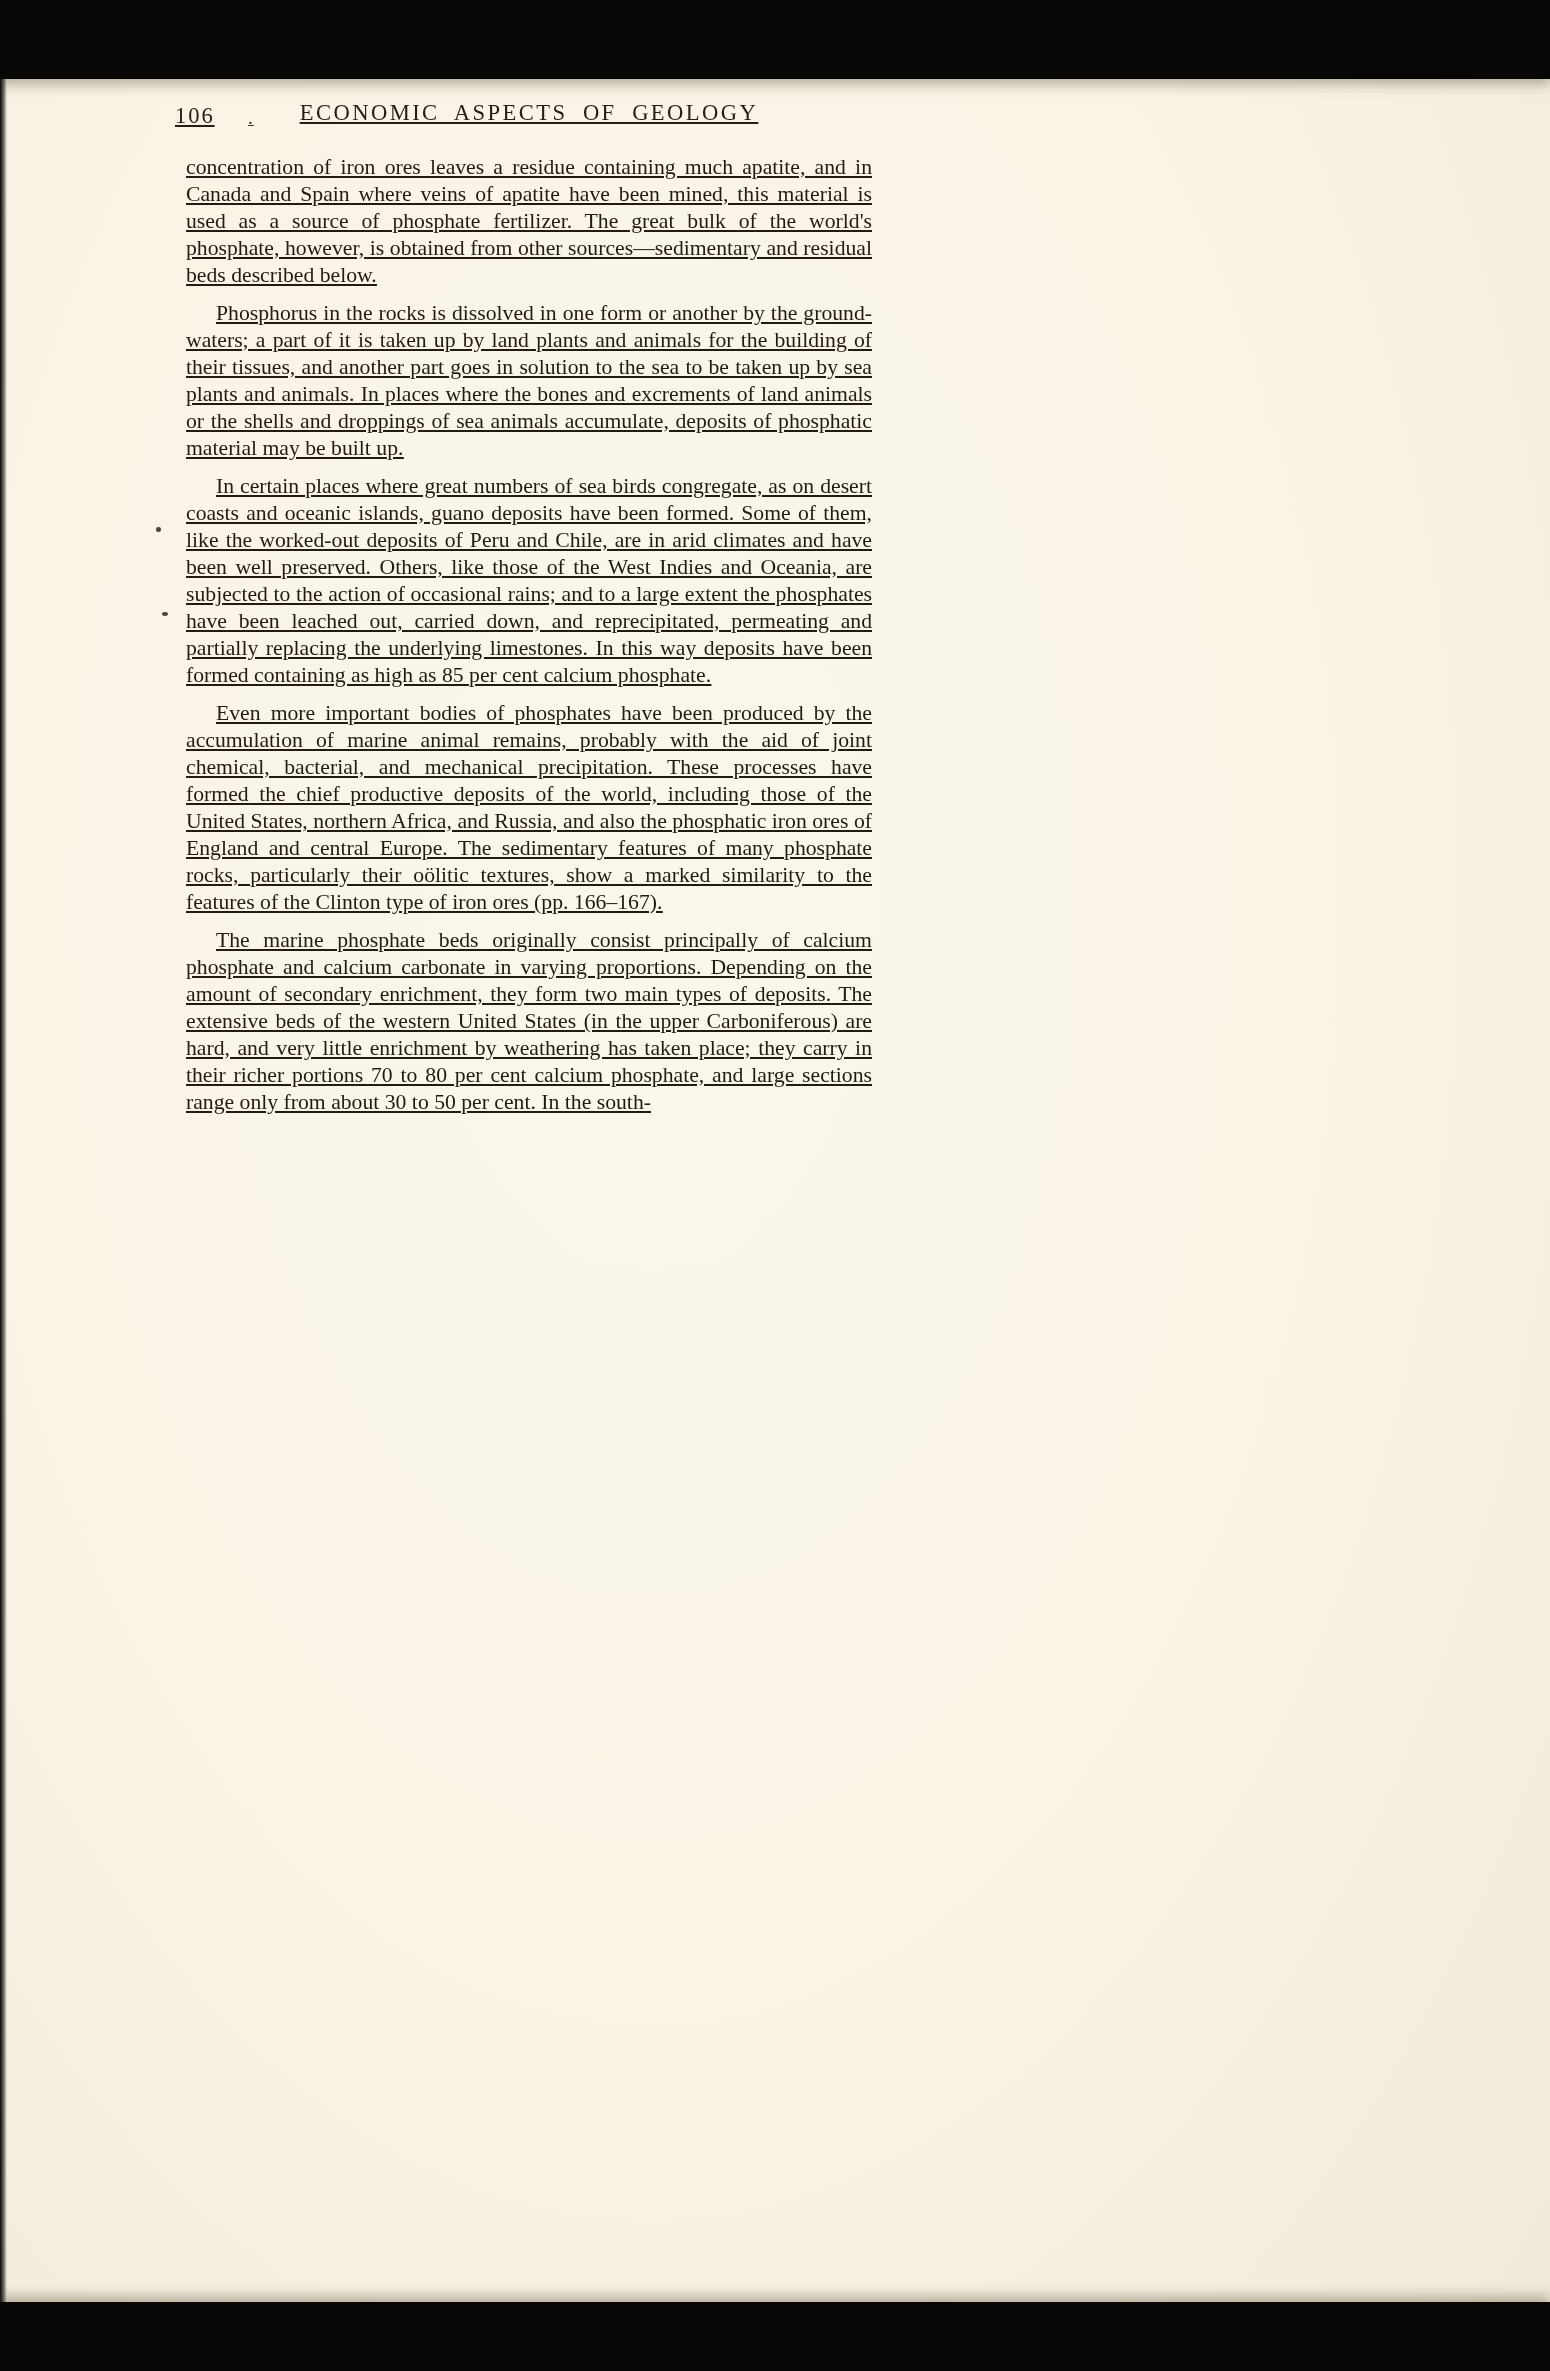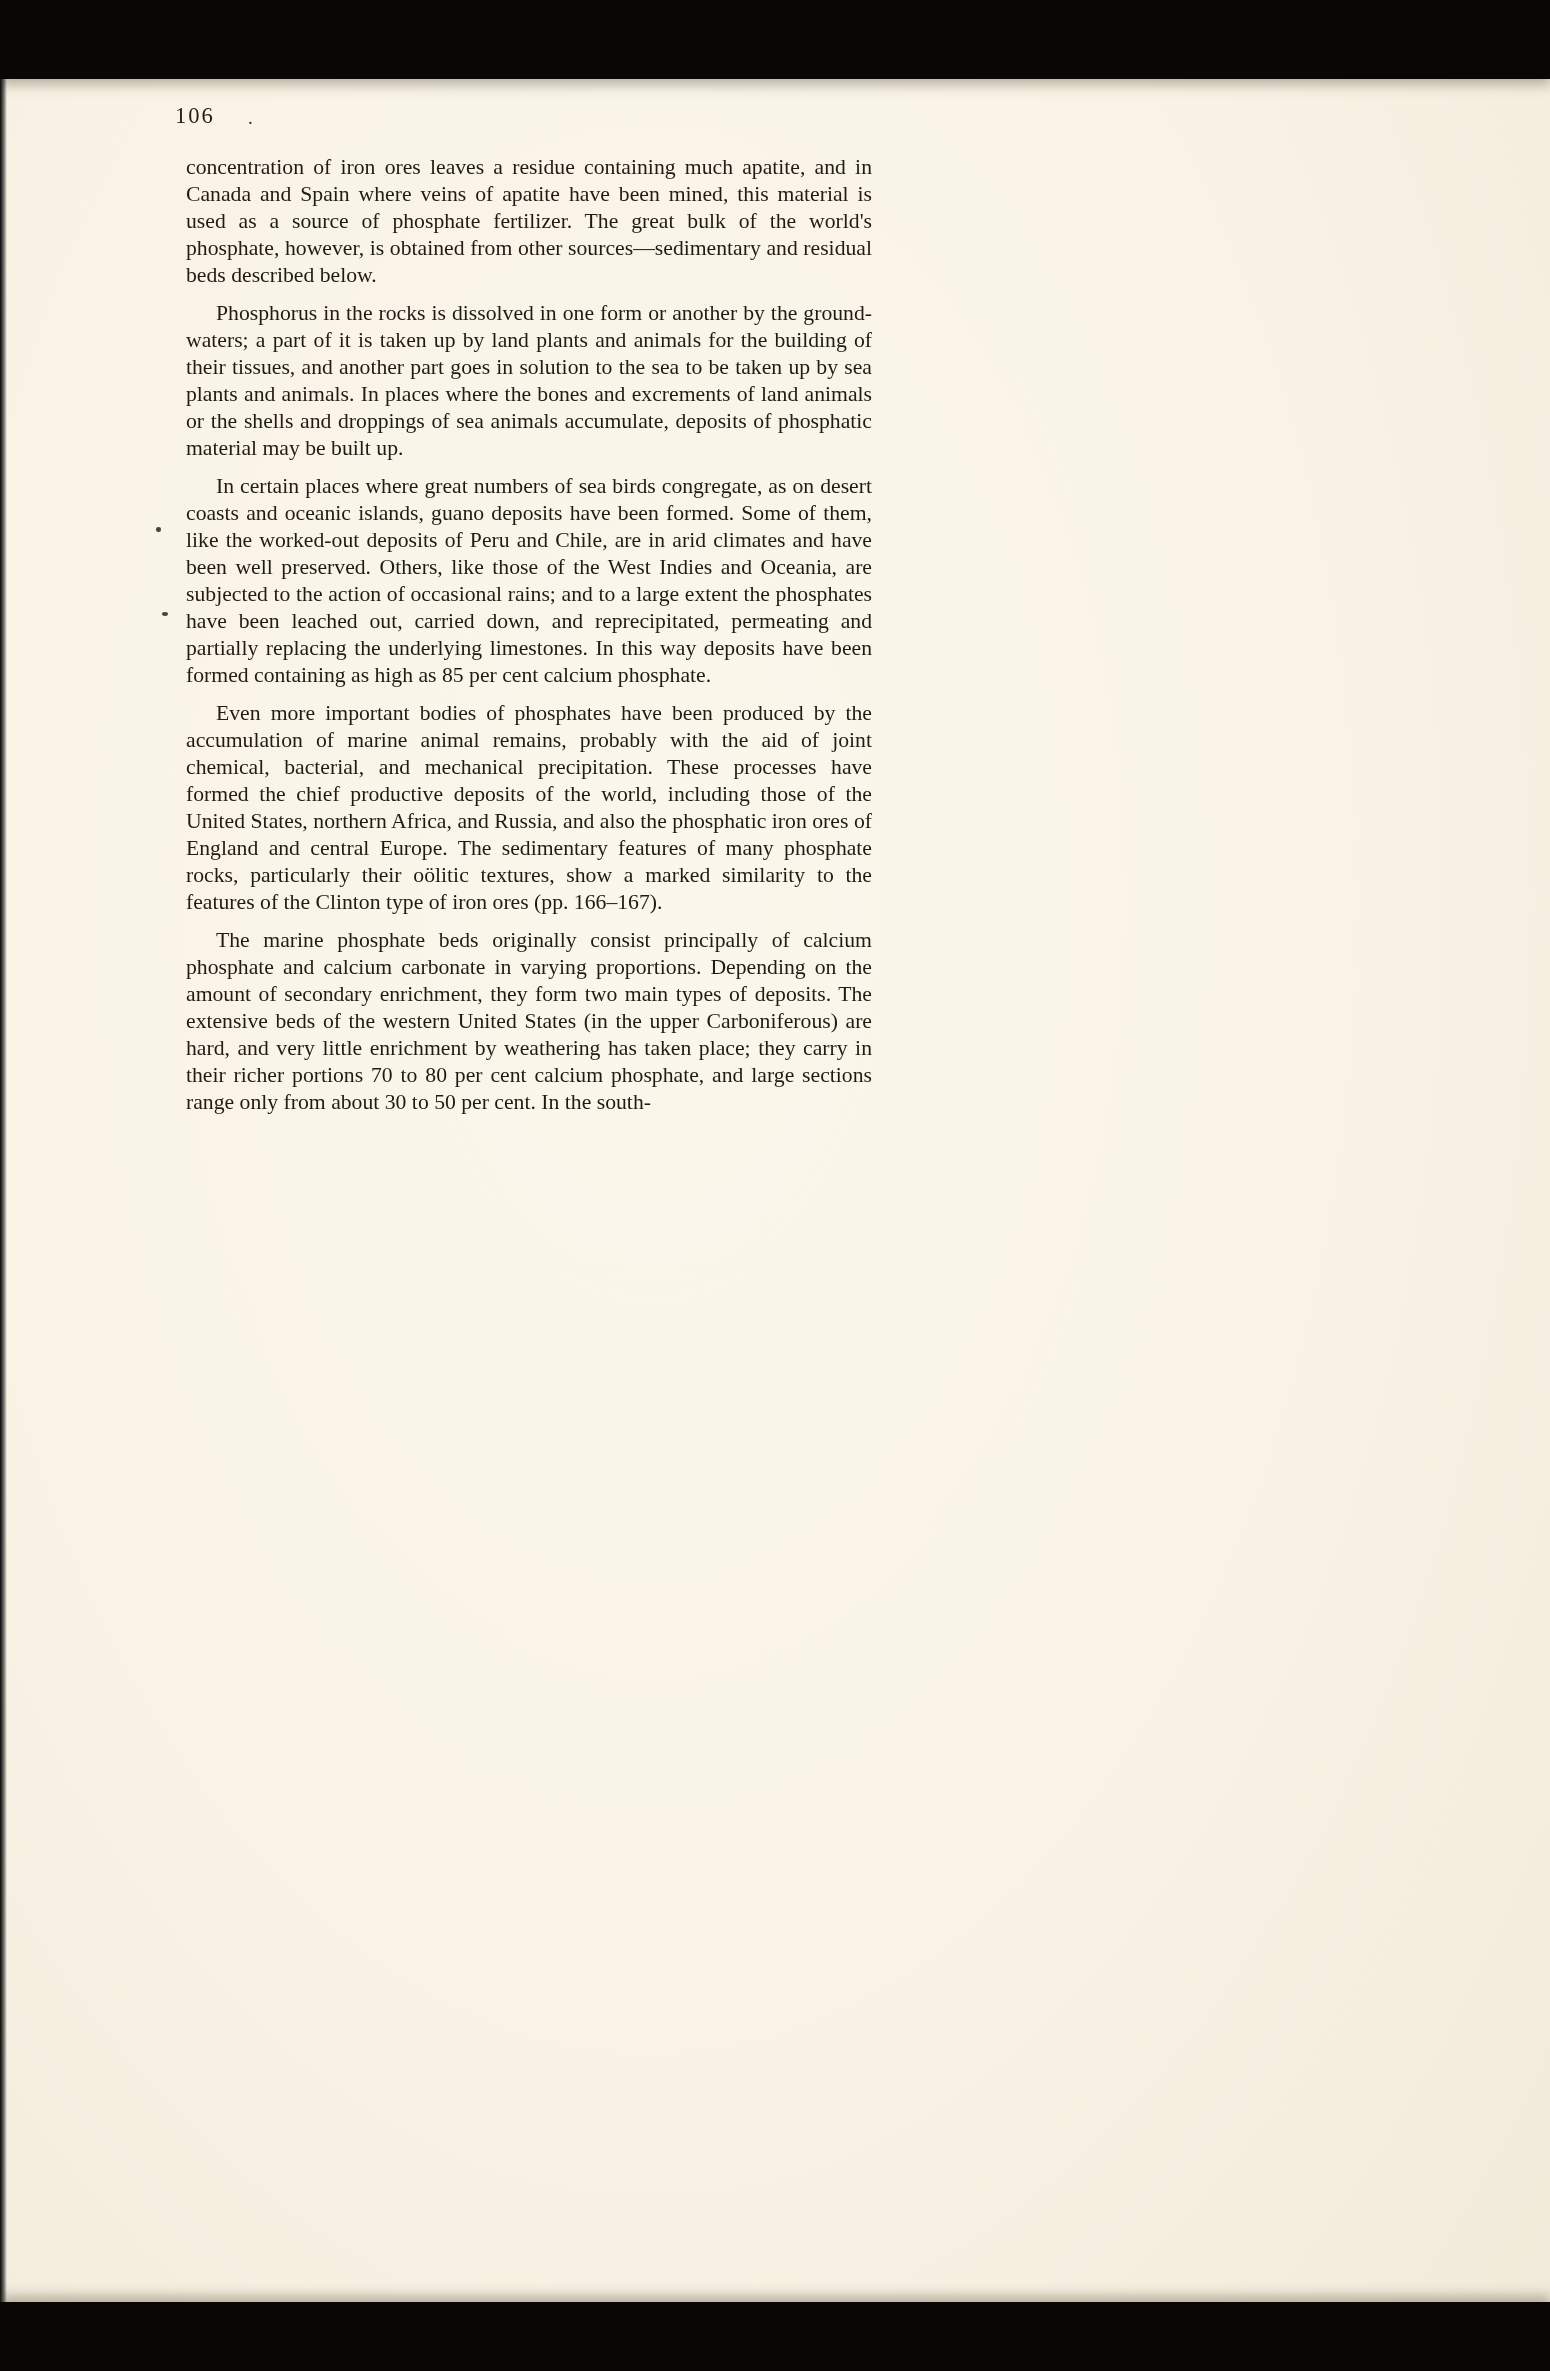--- a/index.html
+++ b/index.html
@@ -1,15 +1,15 @@
 <!DOCTYPE html>
 <html style="font-size:15px"><head>
 <meta charset="utf-8">
 <style>
-  * { box-sizing: border-box; }
+  * { box-sizing: border-box; text-decoration: underline; }
   html, body { margin: 0; padding: 0; }
   body {
     background: #202020;
     font-family: "Liberation Serif", "DejaVu Serif", serif;
   }
   .page {
     position: relative;
     width: 1551px;
     height: 2372px;
     overflow: hidden;
@@ -87,20 +87,21 @@
 <div class="page">
 
   <div class="scan-bar top"></div>
   <div class="scan-edge-left"></div>
 
   <div class="text-block">
 
     <div class="page-header">
       <span class="page-number">106</span>
       <span class="artifact-dot">.</span>
+      <span class="running-title">ECONOMIC ASPECTS OF GEOLOGY</span>
     </div>
 
     <div class="body-text">
       <p class="continuation">concentration of iron ores leaves a residue containing much apatite, and in Canada and Spain where veins of apatite have been mined, this material is used as a source of phosphate fertilizer. The great bulk of the world's phosphate, however, is obtained from other sources—sedimentary and residual beds described below.</p>
       <p>Phosphorus in the rocks is dissolved in one form or another by the ground-waters; a part of it is taken up by land plants and animals for the building of their tissues, and another part goes in solution to the sea to be taken up by sea plants and animals. In places where the bones and excrements of land animals or the shells and droppings of sea animals accumulate, deposits of phosphatic material may be built up.</p>
       <p>In certain places where great numbers of sea birds congregate, as on desert coasts and oceanic islands, guano deposits have been formed. Some of them, like the worked-out deposits of Peru and Chile, are in arid climates and have been well preserved. Others, like those of the West Indies and Oceania, are subjected to the action of occasional rains; and to a large extent the phosphates have been leached out, carried down, and reprecipitated, permeating and partially replacing the underlying limestones. In this way deposits have been formed containing as high as 85 per cent calcium phosphate.</p>
       <p>Even more important bodies of phosphates have been produced by the accumulation of marine animal remains, probably with the aid of joint chemical, bacterial, and mechanical precipitation. These processes have formed the chief productive deposits of the world, including those of the United States, northern Africa, and Russia, and also the phosphatic iron ores of England and central Europe. The sedimentary features of many phosphate rocks, particularly their oölitic textures, show a marked similarity to the features of the Clinton type of iron ores (pp. 166–167).</p>
       <p>The marine phosphate beds originally consist principally of calcium phosphate and calcium carbonate in varying proportions. Depending on the amount of secondary enrichment, they form two main types of deposits. The extensive beds of the western United States (in the upper Carboniferous) are hard, and very little enrichment by weathering has taken place; they carry in their richer portions 70 to 80 per cent calcium phosphate, and large sections range only from about 30 to 50 per cent. In the south-</p>
     </div>
 

